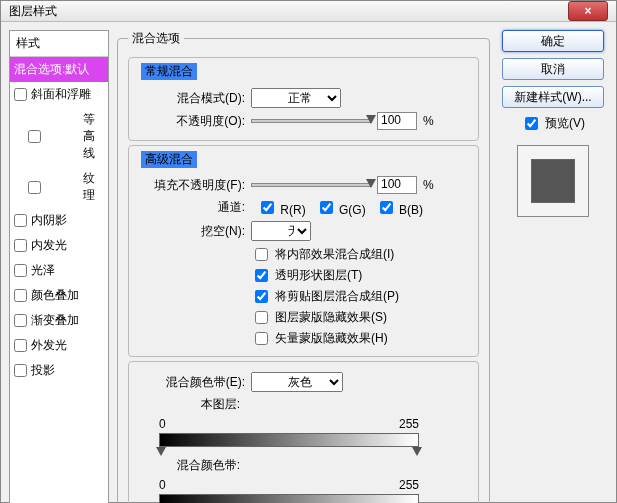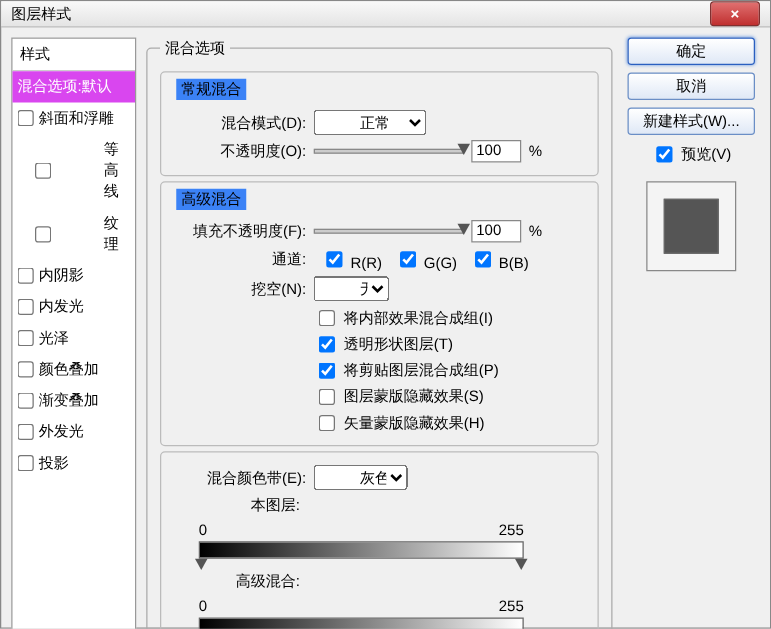--- a/index.html
+++ b/index.html
@@ -160,35 +160,35 @@
               <div class="chk-row">
                 <input type="checkbox" style="">
                 <span>矢量蒙版隐藏效果(H)</span>
               </div>
             </div>
         </div>
 
         <div class="inner-group blend-if">
           <div class="row">
             <div class="lbl">混合颜色带(E):</div>
-            <select class="combo" style="width:75px"><option>灰色</option></select>
+            <select class="combo" style="width:92px"><option>灰色</option></select>
           </div>
           <div class="row">
             <div class="lbl2" style="margin-left:40px">本图层:</div>
           </div>
           <div class="blend-vals">
               <span>0</span>
               <span>255</span>
             </div>
           <div class="grad-bar">
             <div class="tri" style="left:-4px"></div>
             <div class="tri" style="right:-4px"></div>
           </div>
           <div class="row">
-            <div class="lbl2" style="margin-left:40px">高级混合:</div>
+            <div class="lbl2" style="margin-left:40px">混合颜色带:</div>
           </div>
           <div class="blend-vals">
               <span>0</span>
               <span>255</span>
             </div>
           <div class="grad-bar">
             
             
           </div>
         </div>

